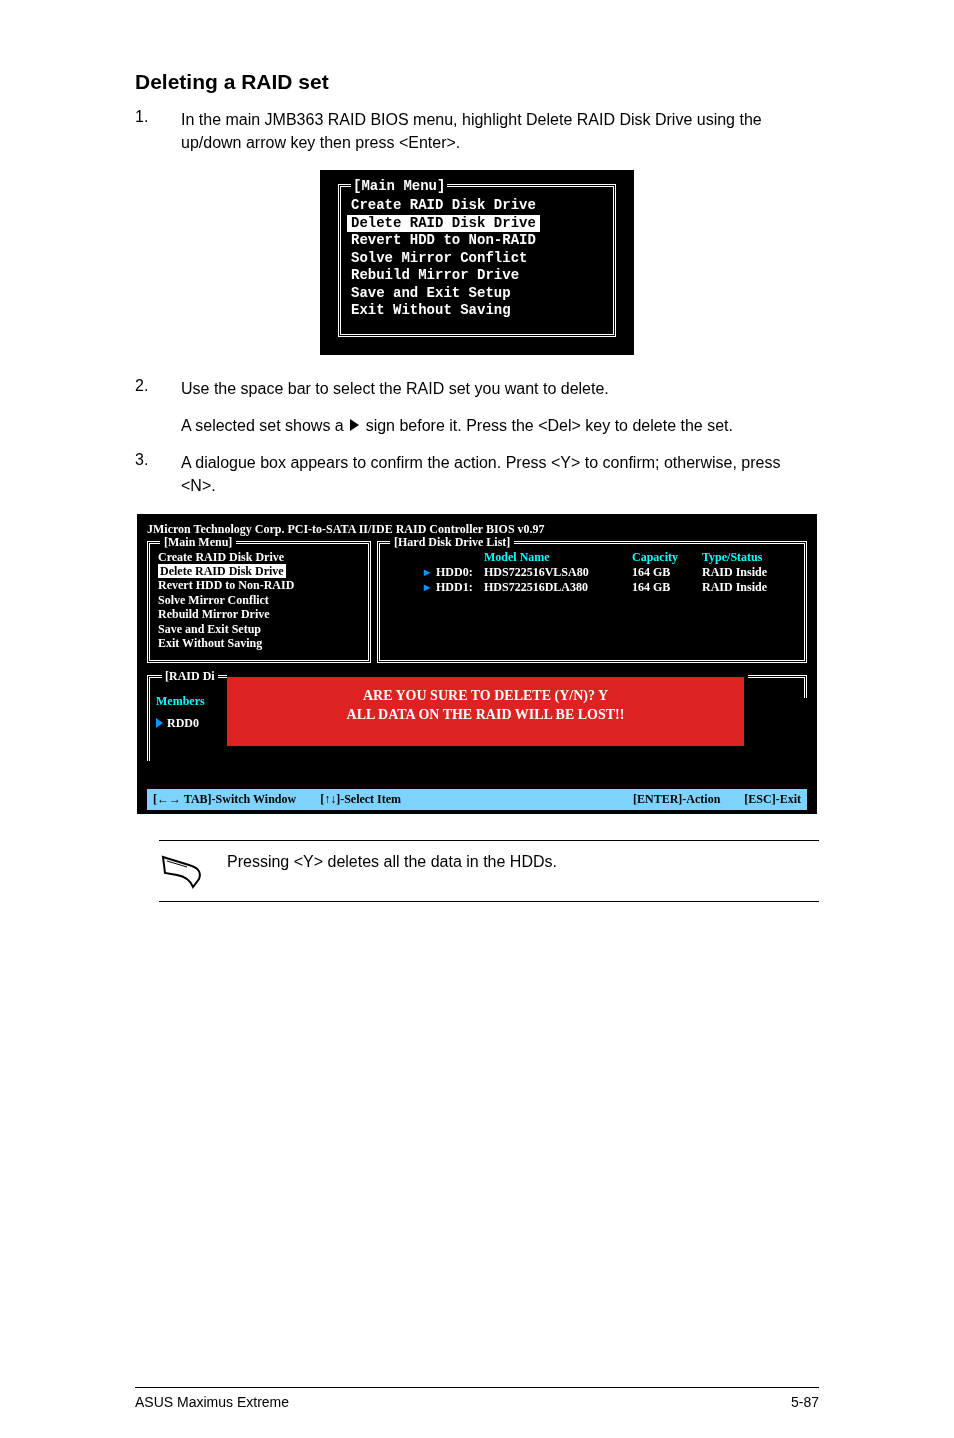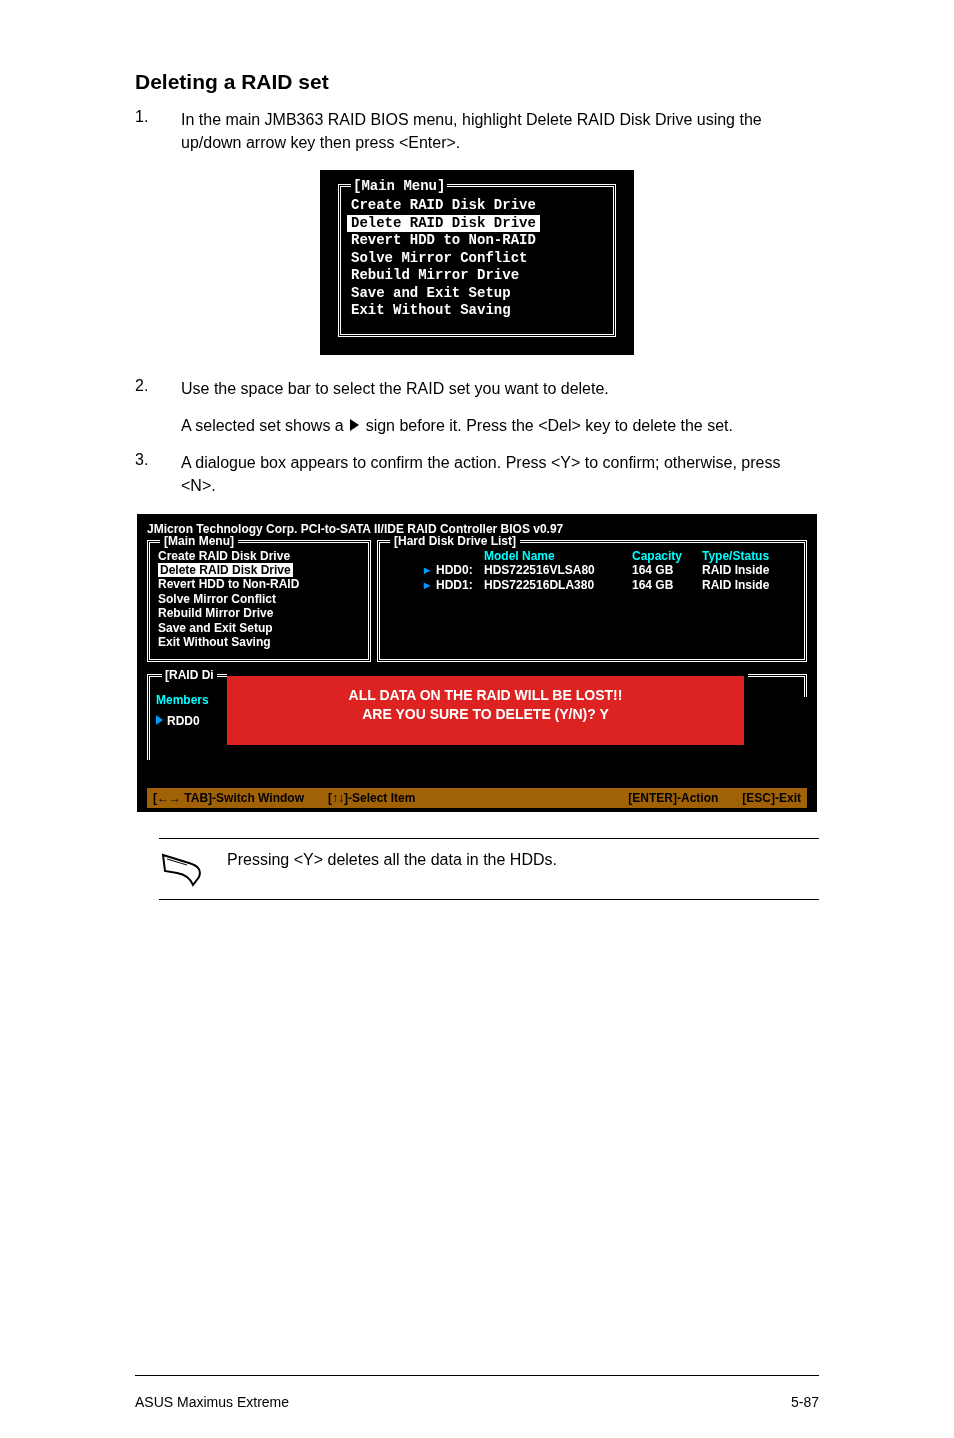--- a/index.html
+++ b/index.html
@@ -14,21 +14,21 @@
 
   
   .menu-box{background:#000;padding:14px 18px 18px 18px;width:278px;font-family:'Courier New',monospace;font-size:14px;color:#fff;}
   .menu-inner{border:3px double #fff;padding:4px 10px 14px 10px;position:relative;}
   .menu-title{position:relative;top:-13px;background:#000;display:inline-block;padding:0 2px;font-weight:bold;}
   .menu-items{margin-top:-10px;}
   .menu-item{white-space:pre;font-weight:bold;line-height:1.25;}
   .menu-sel{background:#fff;color:#000;display:inline-block;padding:0 4px;margin-left:-4px;}
 
   
-  .bios{width:680px;background:#000;font-family:Liberation Sans, sans-serif;font-size:12px;color:#fff;padding:8px 10px 4px 10px;position:relative;box-sizing:border-box;}
+  .bios{width:680px;background:#000;font-family:Liberation Serif, serif;font-size:12px;color:#fff;padding:8px 10px 4px 10px;position:relative;box-sizing:border-box;}
   .bios-header{color:#fff;font-weight:bold;margin-bottom:4px;}
   .bios-top{display:flex;gap:6px;}
   .pane{border:3px double #fff;position:relative;padding:6px 8px 8px 8px;box-sizing:border-box;}
   .pane-title{position:absolute;top:-9px;left:10px;background:#000;padding:0 4px;color:#fff;font-weight:bold;}
   .pane-left{width:224px;height:122px;}
   .pane-right{flex:1;height:122px;padding-left:44px;}
   .pane-left .ml{white-space:pre;font-weight:bold;line-height:1.2;}
   .pane-left .sel{background:#fff;color:#000;padding:0 2px;}
   .hdd-head{display:flex;color:#0ff;font-weight:bold;}
   .hdd-row{display:flex;color:#fff;font-weight:bold;line-height:1.25;}
@@ -39,28 +39,28 @@
   .col-type{flex:1;}
   .raid-row{display:flex;margin-top:12px;align-items:flex-start;}
   .raid-left{border-left:3px double #fff;border-top:3px double #fff;border-bottom:none;border-right:none;width:80px;height:86px;position:relative;padding:6px 0 0 6px;box-sizing:border-box;}
   .raid-left .rt{position:absolute;top:-9px;left:12px;background:#000;padding:0 3px;font-weight:bold;}
   .raid-left .mem{color:#0ff;font-weight:bold;margin-top:10px;}
   .raid-left .rdd{margin-top:6px;}
   .raid-left .blue-tri{display:inline-block;width:0;height:0;border-top:5px solid transparent;border-bottom:5px solid transparent;border-left:7px solid #09f;margin-right:4px;vertical-align:middle;}
   .raid-left .rddt{color:#fff;font-weight:bold;vertical-align:middle;}
   .alert{background:#d22;color:#fff;font-weight:bold;text-align:center;padding:10px 6px 22px 6px;flex:1;margin-right:4px;font-size:14px;line-height:1.35;border-top:2px solid #000;}
   .spacer-right{width:56px;border-top:3px double #fff;border-right:3px double #fff;height:20px;margin-top:0;}
-  .footer-bar{background:#a16207;color:#000;font-weight:bold;padding:3px 6px;margin-top:28px;display:flex;justify-content:flex-end;}
+  .footer-bar{background:#7dd3fc;color:#000;font-weight:bold;padding:3px 6px;margin-top:28px;display:flex;justify-content:flex-end;}
   .footer-bar span{margin-right:24px;white-space:pre;}
 
   
   .note-row{display:flex;align-items:flex-start;margin:26px 0 0 24px;border-top:1px solid #000;border-bottom:1px solid #000;padding:12px 0;}
   .note-icon{width:48px;height:36px;margin-right:20px;flex-shrink:0;}
 
-  .page-footer{position:absolute;bottom:28px;left:90px;right:90px;border-top:1px solid #000;display:flex;justify-content:space-between;font-size:14px;padding-top:18px;}
+  .page-footer{position:absolute;bottom:28px;left:90px;right:90px;border-top:1px solid #000;display:flex;justify-content:space-between;font-size:14px;padding-top:6px;}
 </style>
 </head>
 <body>
 
 <div class="page">
   <h2>Deleting a RAID set</h2>
 
   <div class="step">
     <div class="stepnum">1.</div>
     <div class="steptxt">In the main JMB363 RAID BIOS menu, highlight Delete RAID Disk Drive using the up/down arrow key then press &lt;Enter&gt;.</div>
@@ -136,22 +136,22 @@
         </div>
       </div>
 
       <div class="raid-row">
         <div class="raid-left">
           <span class="rt">[RAID Di</span>
           <div class="mem">Members</div>
           <div class="rdd"><span class="blue-tri"></span><span class="rddt">RDD0</span></div>
         </div>
         <div class="alert">
+          <div>ARE YOU SURE TO DELETE (Y/N)? Y</div>
           <div>ALL DATA ON THE RAID WILL BE LOST!!</div>
-          <div>ARE YOU SURE TO DELETE (Y/N)? Y</div>
         </div>
         <div class="spacer-right"></div>
       </div>
 
       <div class="footer-bar">
         <span>[←→ TAB]-Switch Window</span>
         <span>[↑↓]-Select Item</span>
         <span style="margin-left:auto;margin-right:24px">[ENTER]-Action</span>
         <span style="margin-right:0">[ESC]-Exit</span>
       </div>

